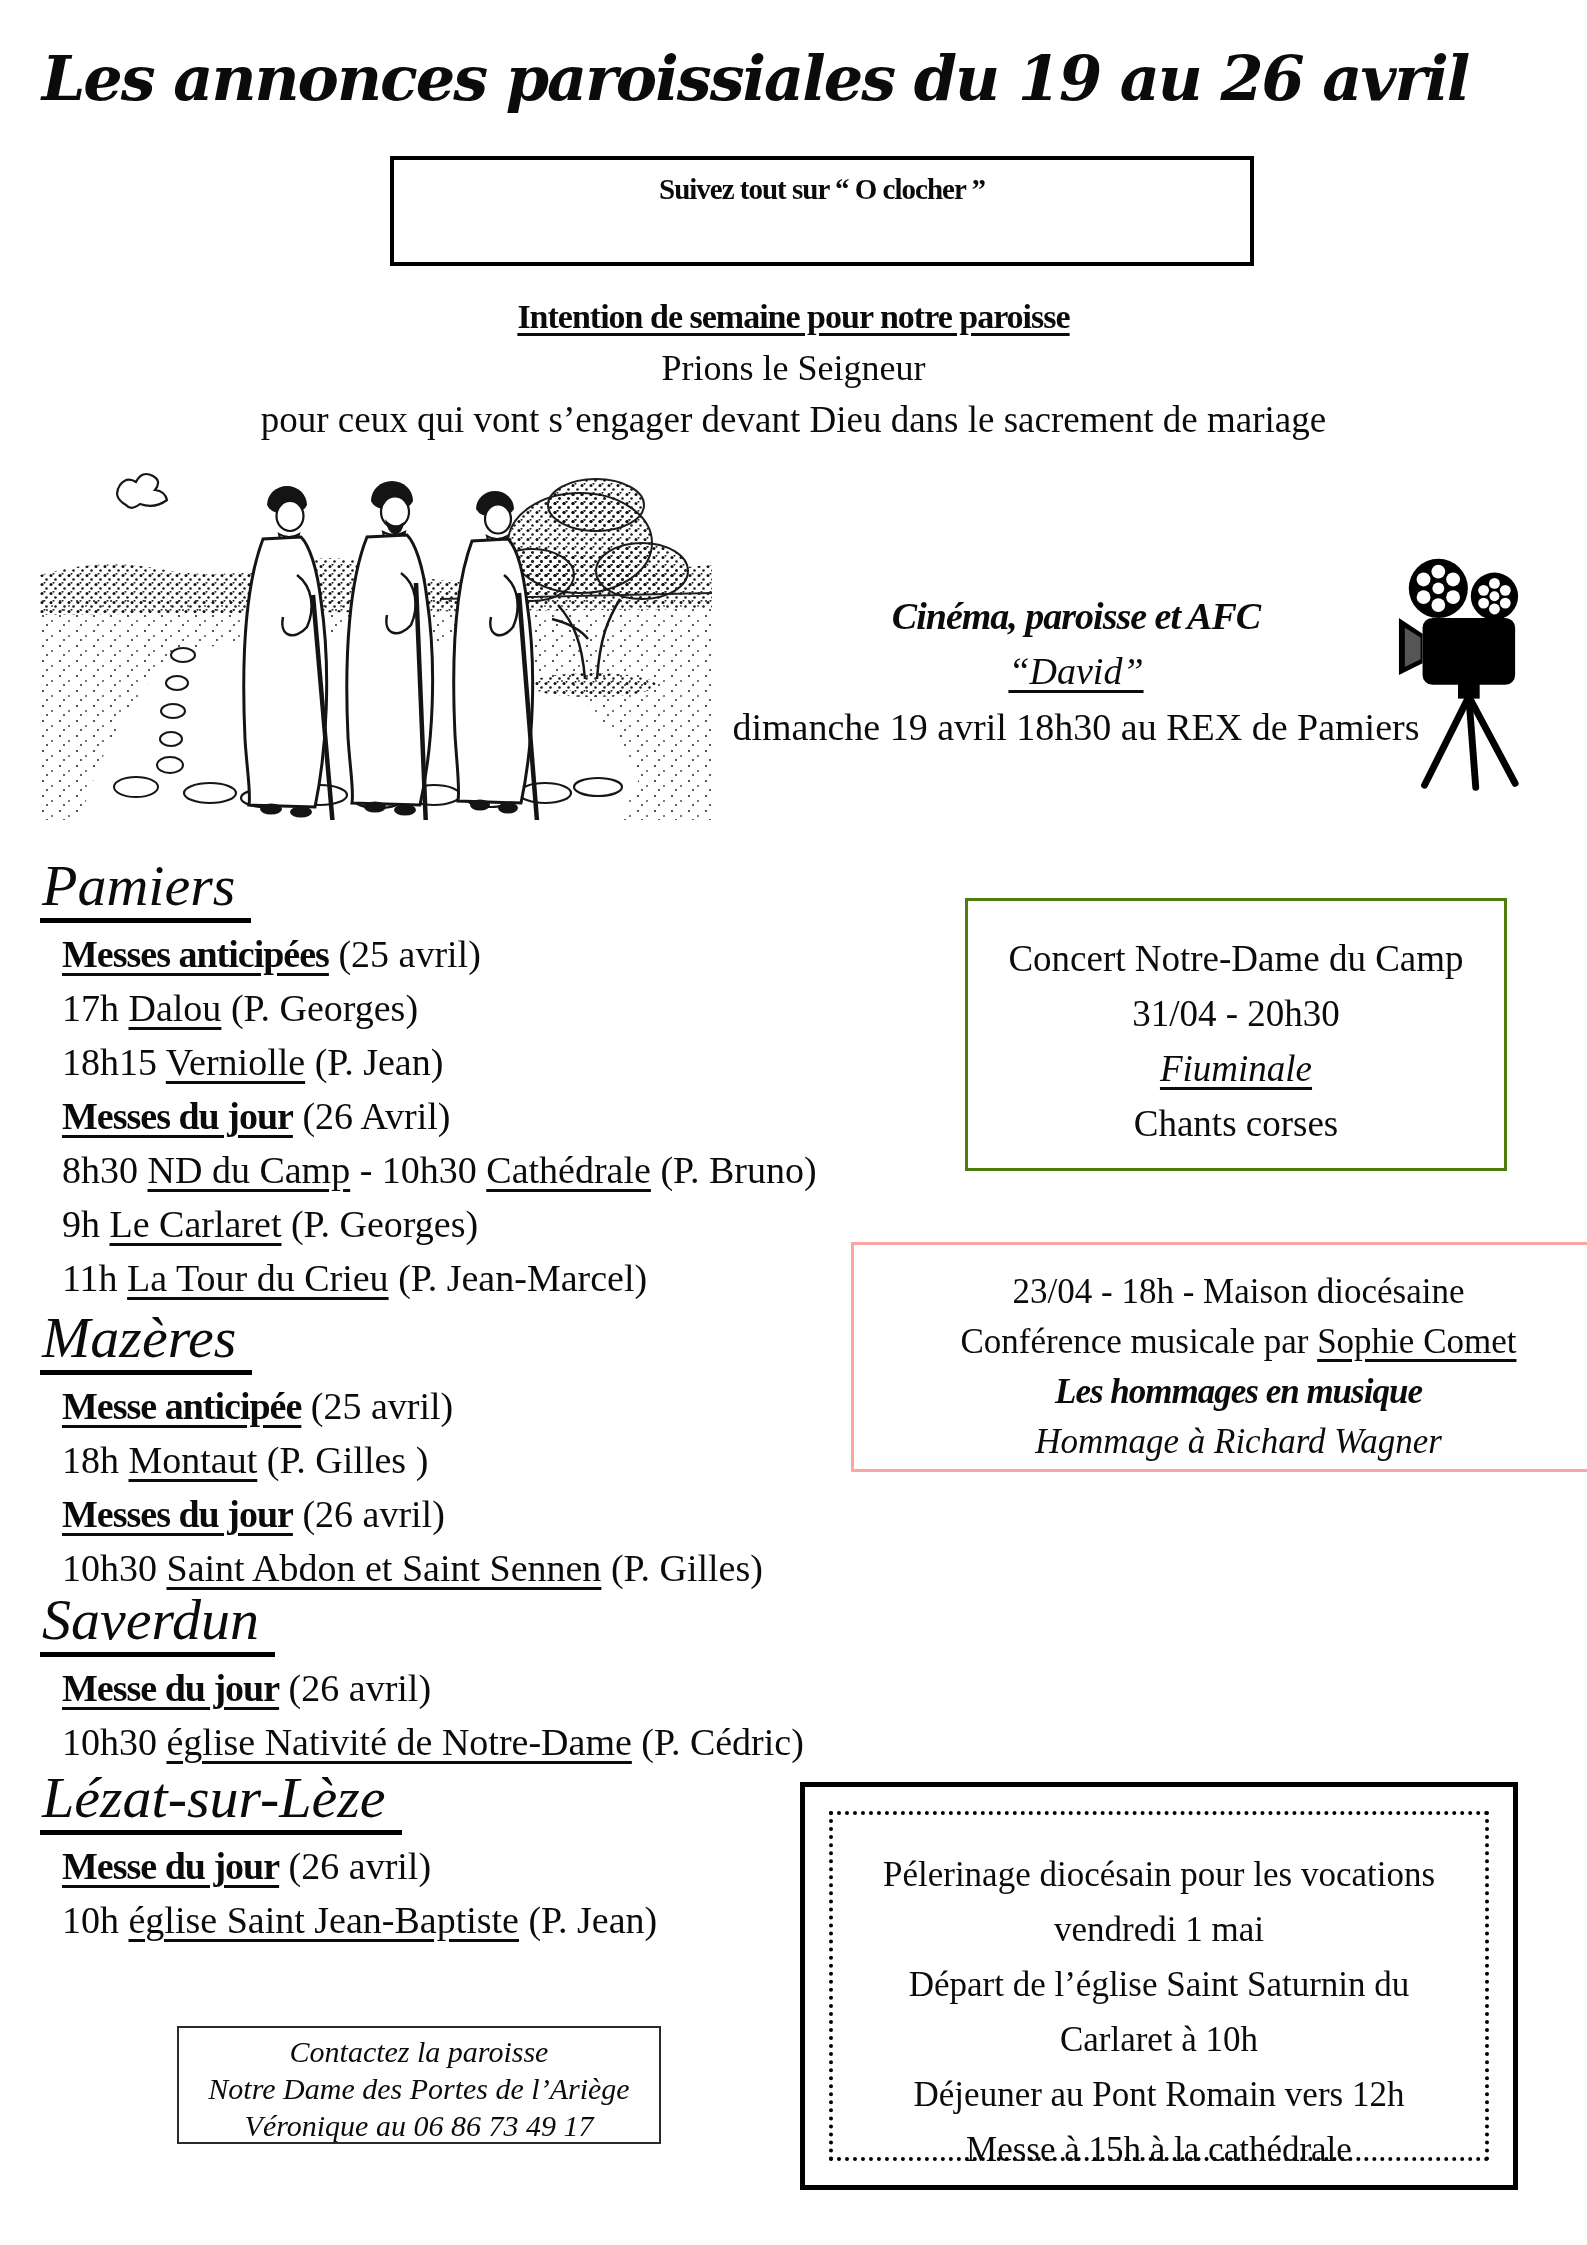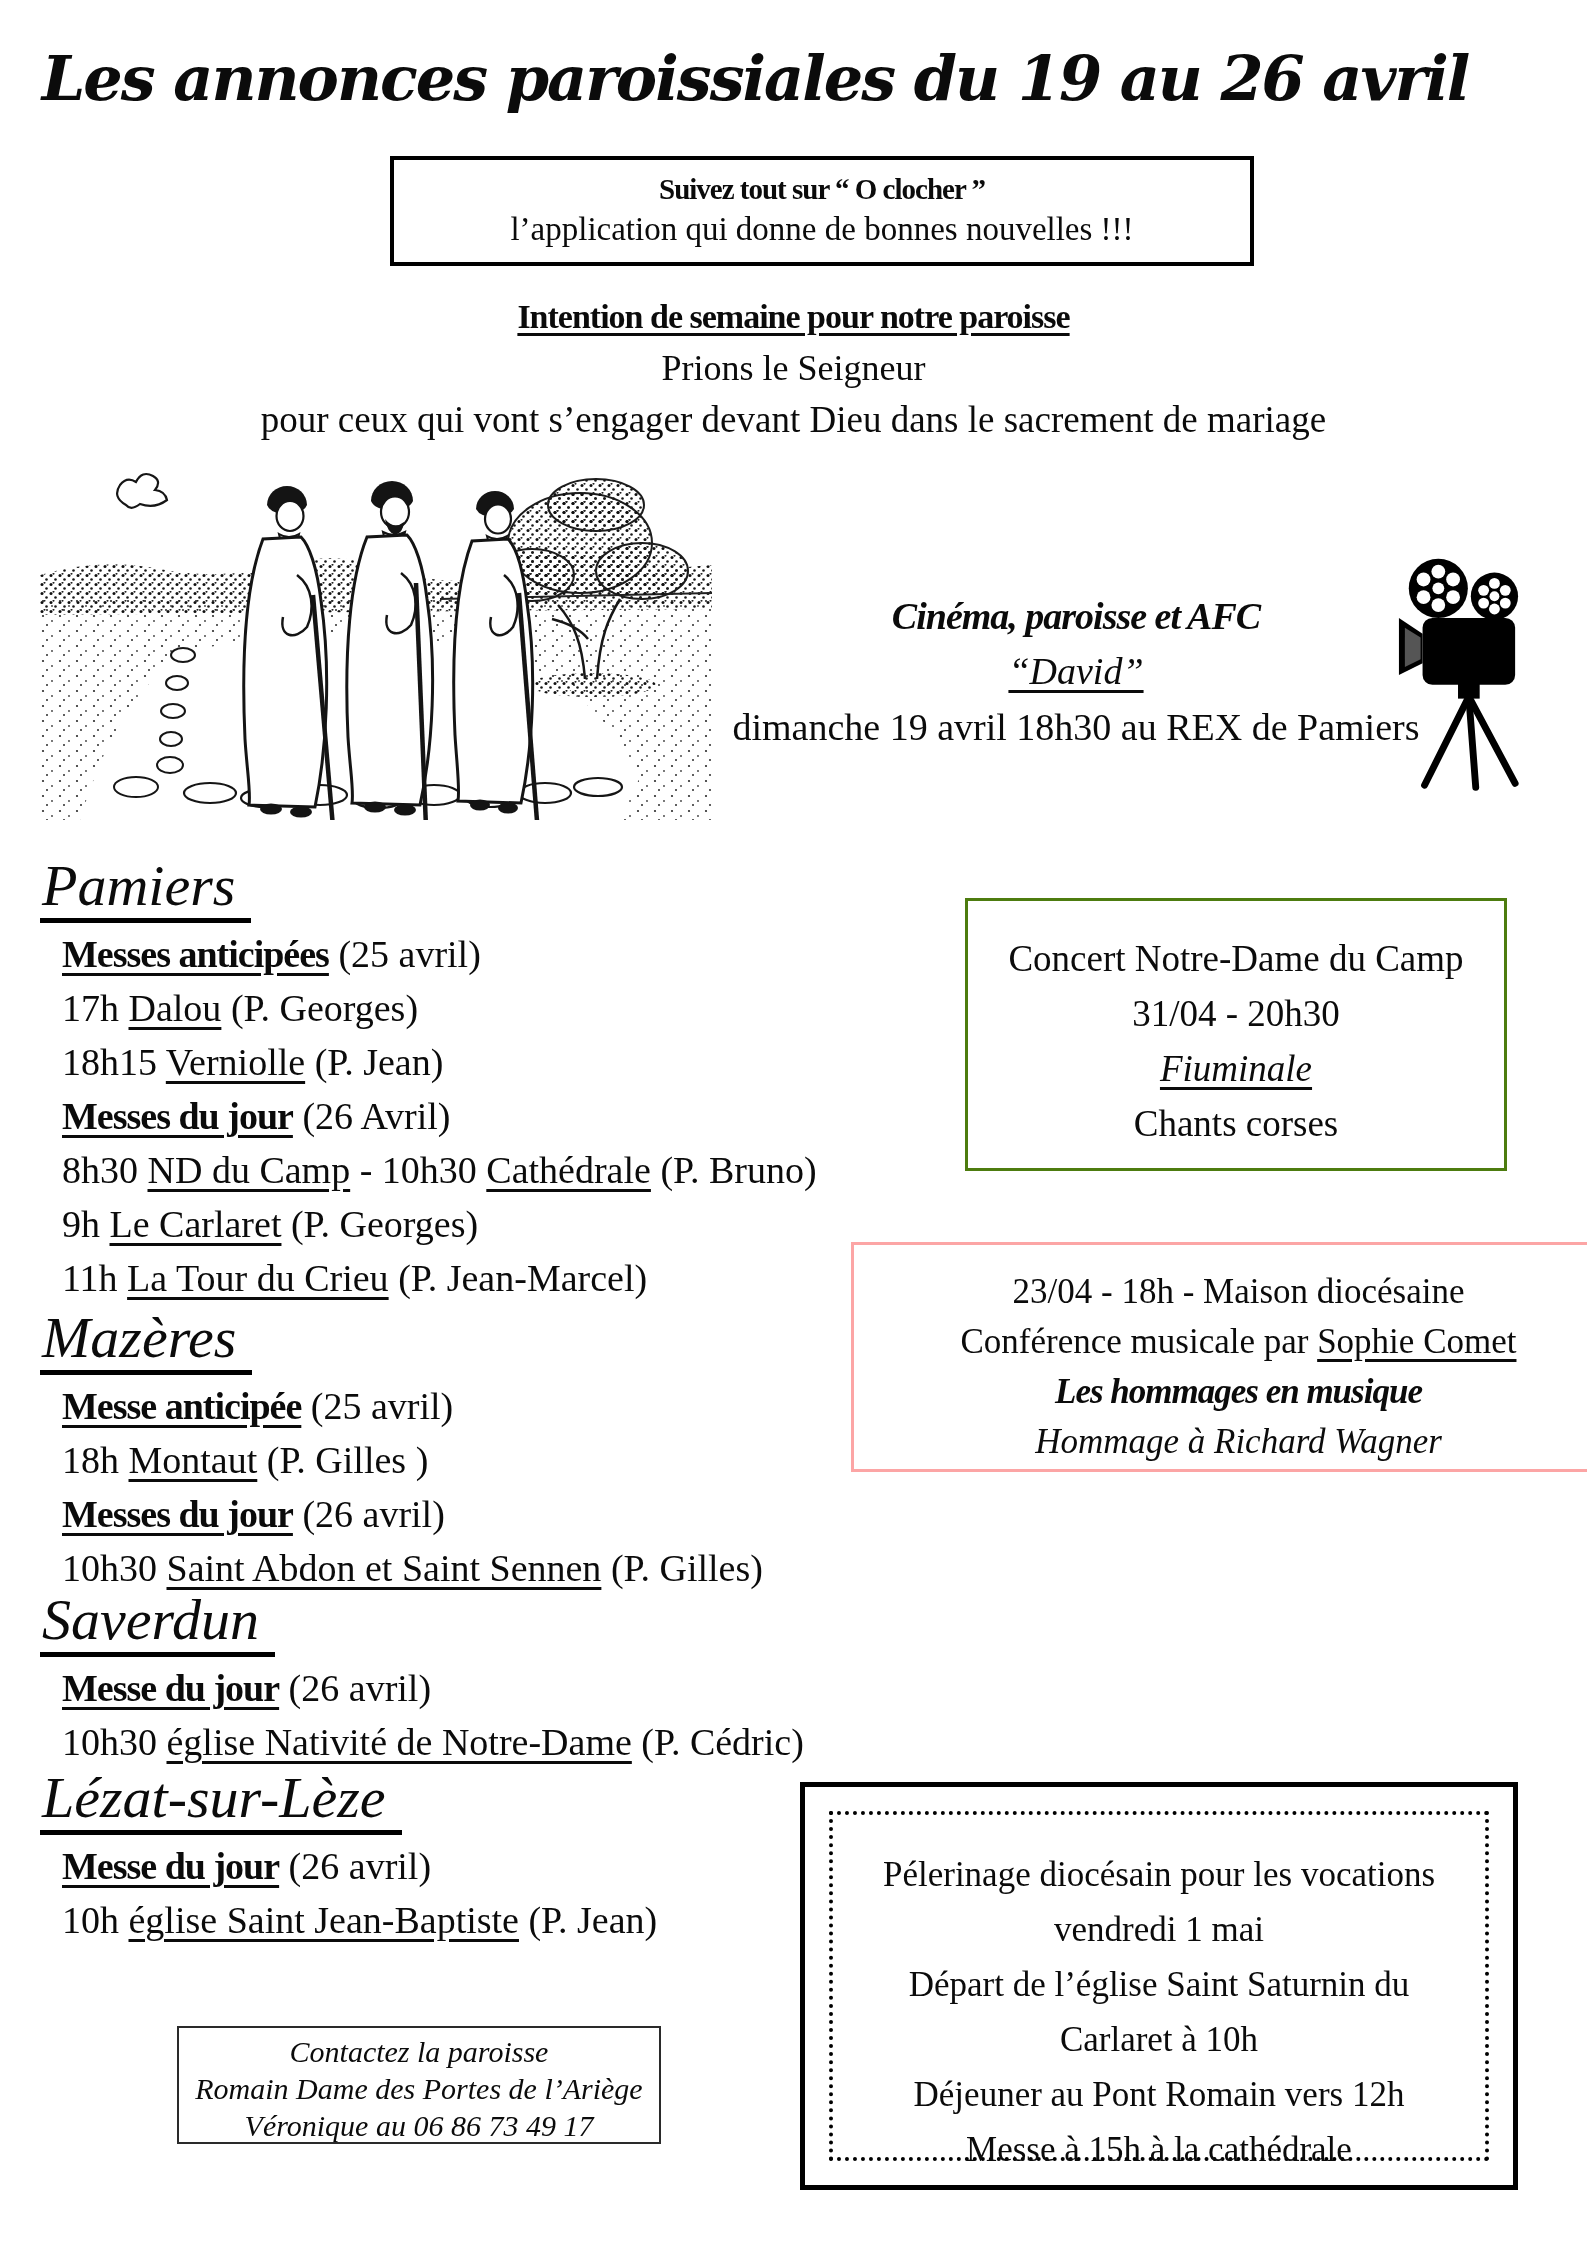--- a/index.html
+++ b/index.html
@@ -66,21 +66,20 @@
 </style>
 </head>
 <body>
 
 <div class="page">
 
   <div class="abs title">Les annonces paroissiales du 19 au 26 avril</div>
 
   <div class="abs appbox ctr">
     <div class="l1">Suivez tout sur “ O clocher ”</div>
-    <div class="l2">l’application qui donne de bonnes nouvelles !!!</div>
   </div>
 
   <div class="abs intent ctr">
     <div class="h">Intention de semaine pour notre paroisse</div>
     <div class="p1">Prions le Seigneur</div>
     <div class="p2">pour ceux qui vont s’engager devant Dieu dans le sacrement de mariage</div>
   </div>
 
   <svg class="abs monks" viewBox="0 0 672 373" xmlns="http://www.w3.org/2000/svg">
     <defs>
@@ -274,17 +273,17 @@
       <div>vendredi 1 mai</div>
       <div>Départ de l’église Saint Saturnin du</div>
       <div>Carlaret à 10h</div>
       <div>Déjeuner au Pont Romain vers 12h</div>
       <div>Messe à 15h à la cathédrale</div>
     </div>
   </div>
 
   <div class="abs contact ctr">
     <div>Contactez la paroisse</div>
-    <div>Romain Dame des Portes de l’Ariège</div>
+    <div>Notre Dame des Portes de l’Ariège</div>
     <div>Véronique au 06 86 73 49 17</div>
   </div>
 
 </div>
 
 </body></html>

